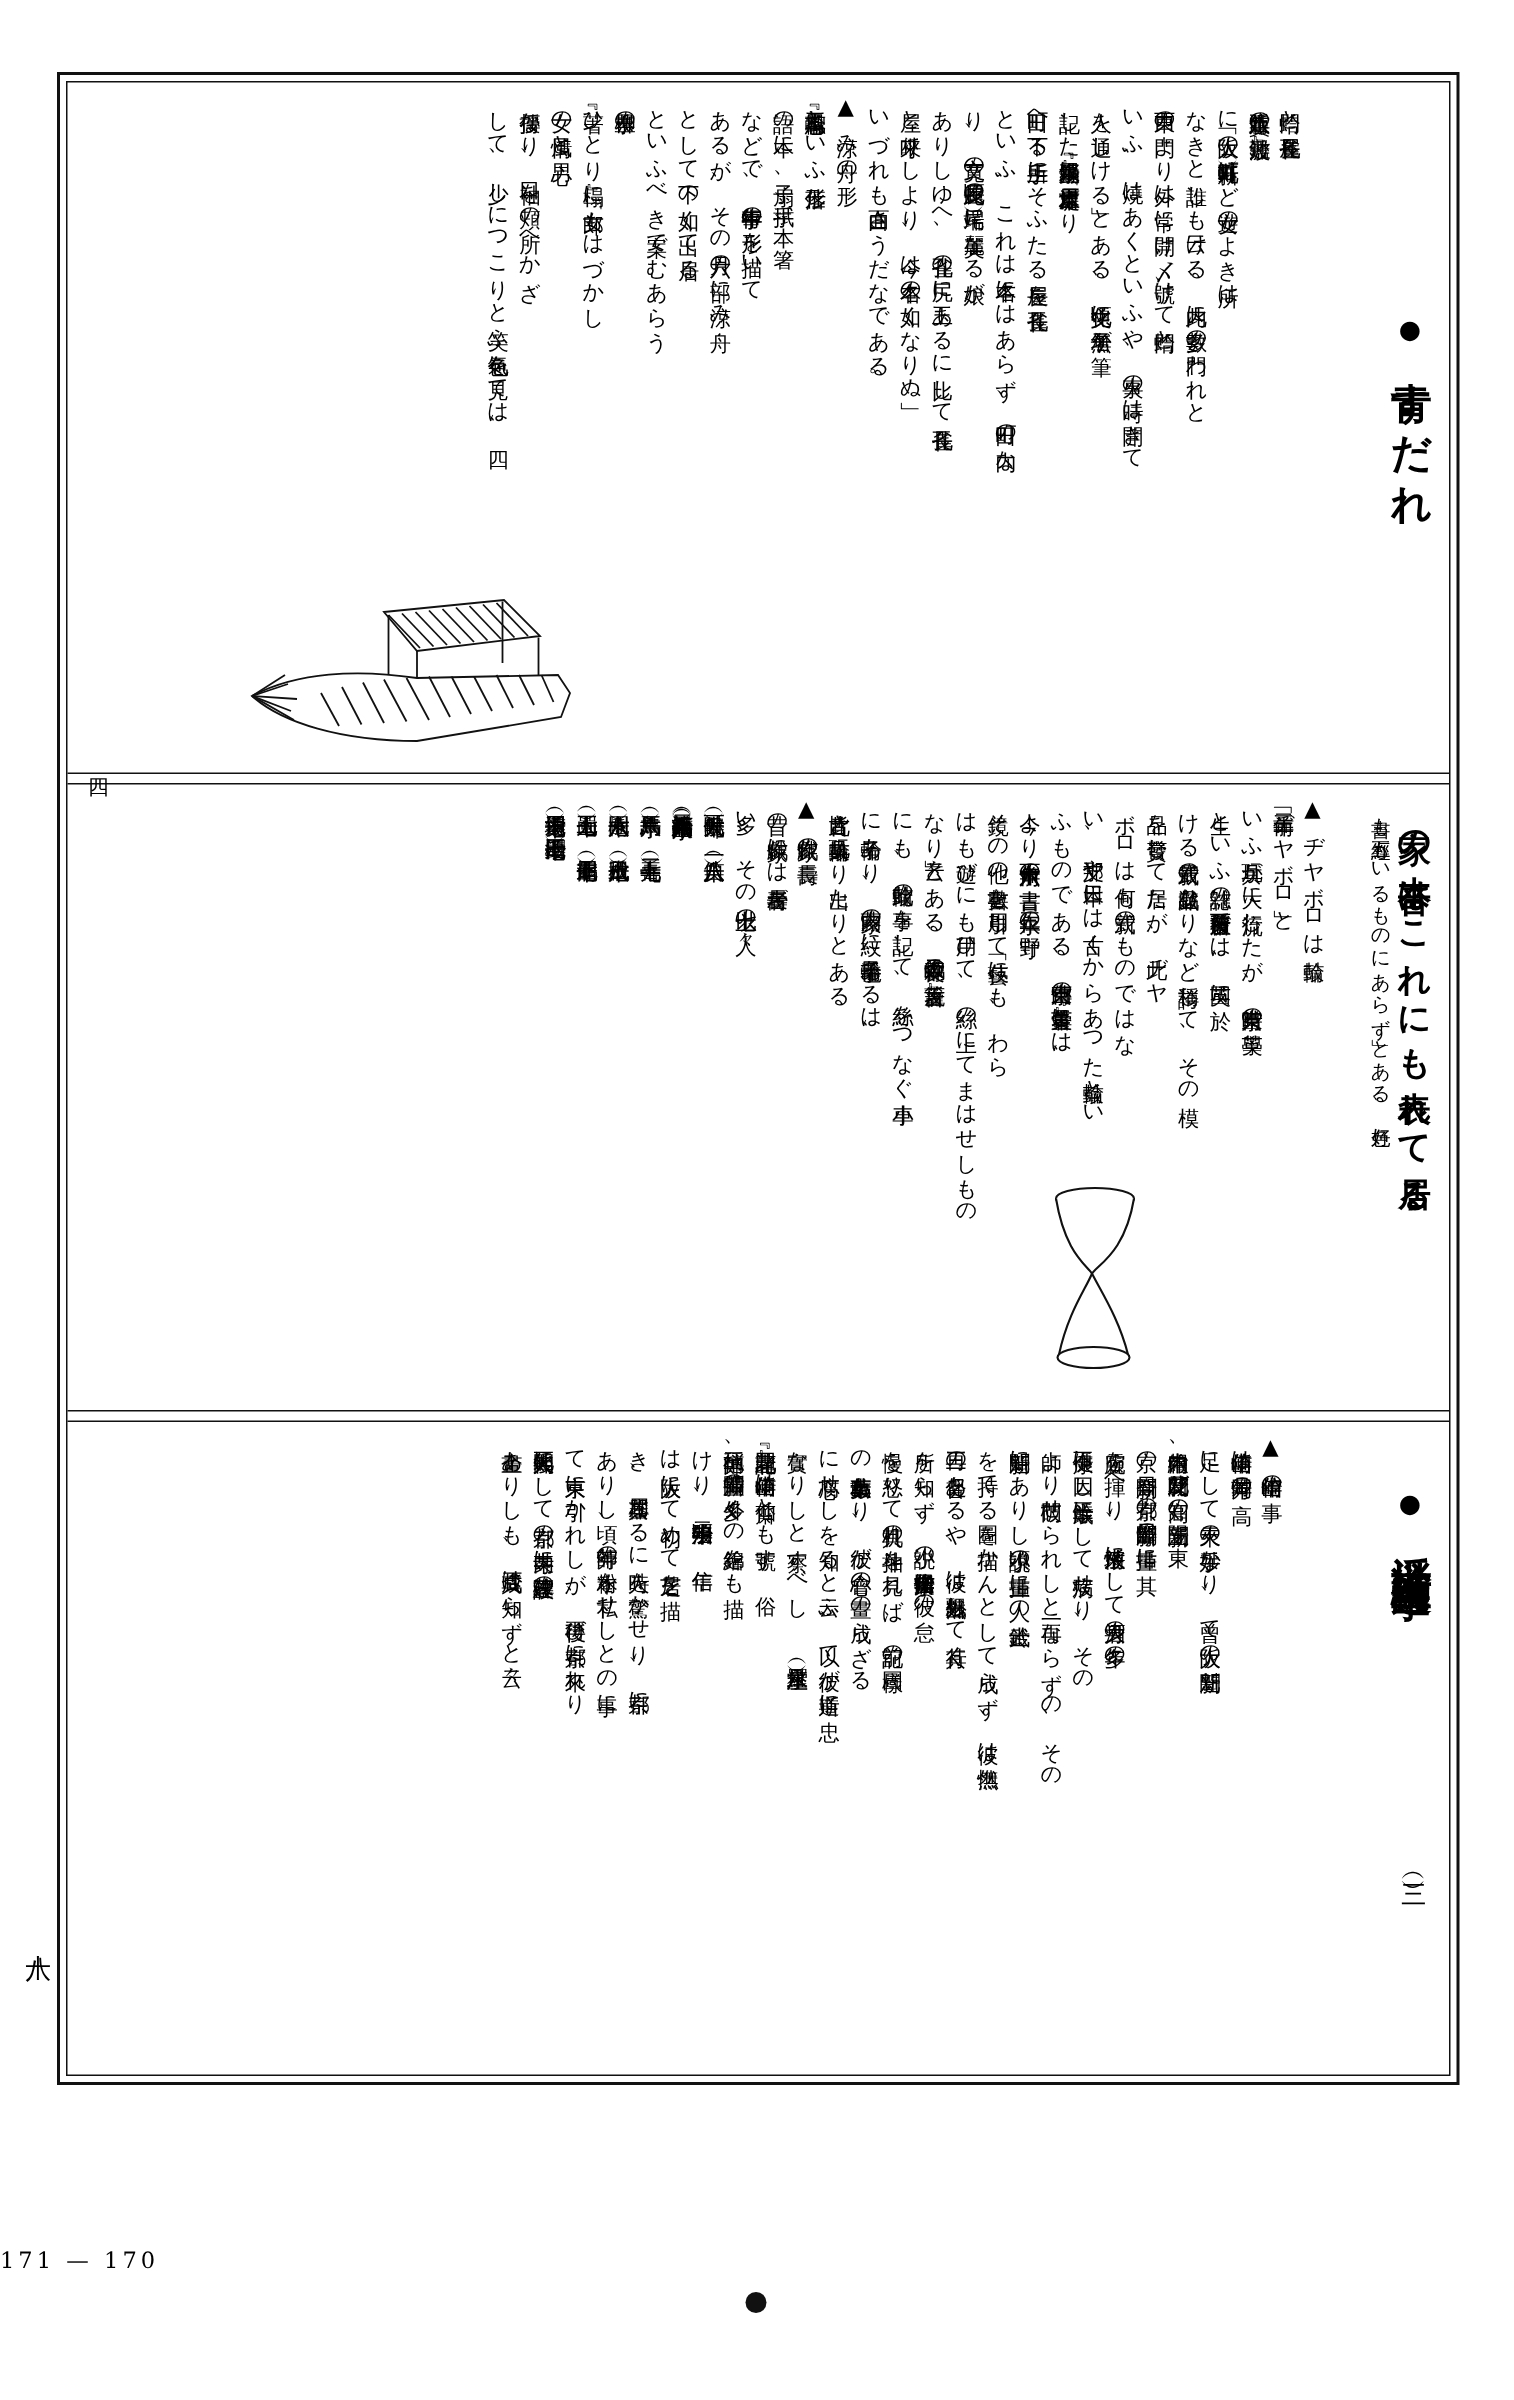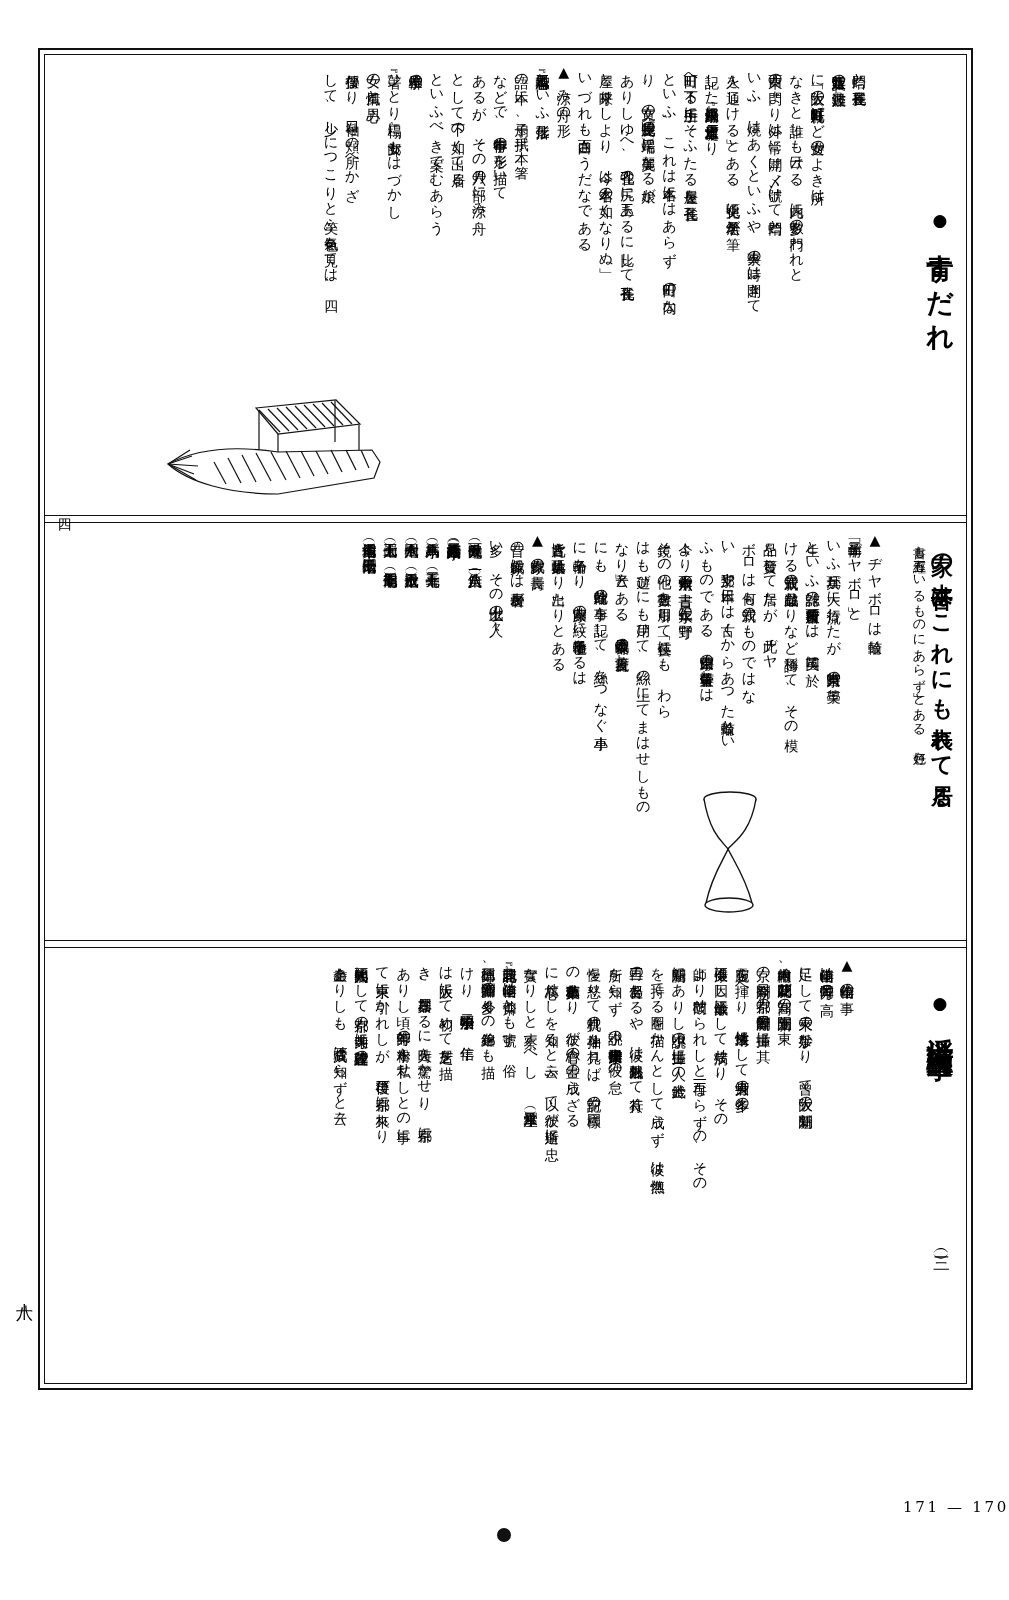--- a/index.html
+++ b/index.html
@@ -153,21 +153,21 @@
     text-orientation: upright;
     font-size: 14px;
   }
 
   
   .footer {
     position: absolute;
     left: 0;
     top: 1498px;
     width: 1009px;
-    text-align: right;
+    text-align: left;
     font-size: 15px;
     letter-spacing: 0.18em;
     font-family: "DejaVu Serif", "Liberation Serif", serif;
   }
   .footer-dot {
     position: absolute;
     left: 497px;
     top: 1528px;
     width: 14px;
     height: 14px;

